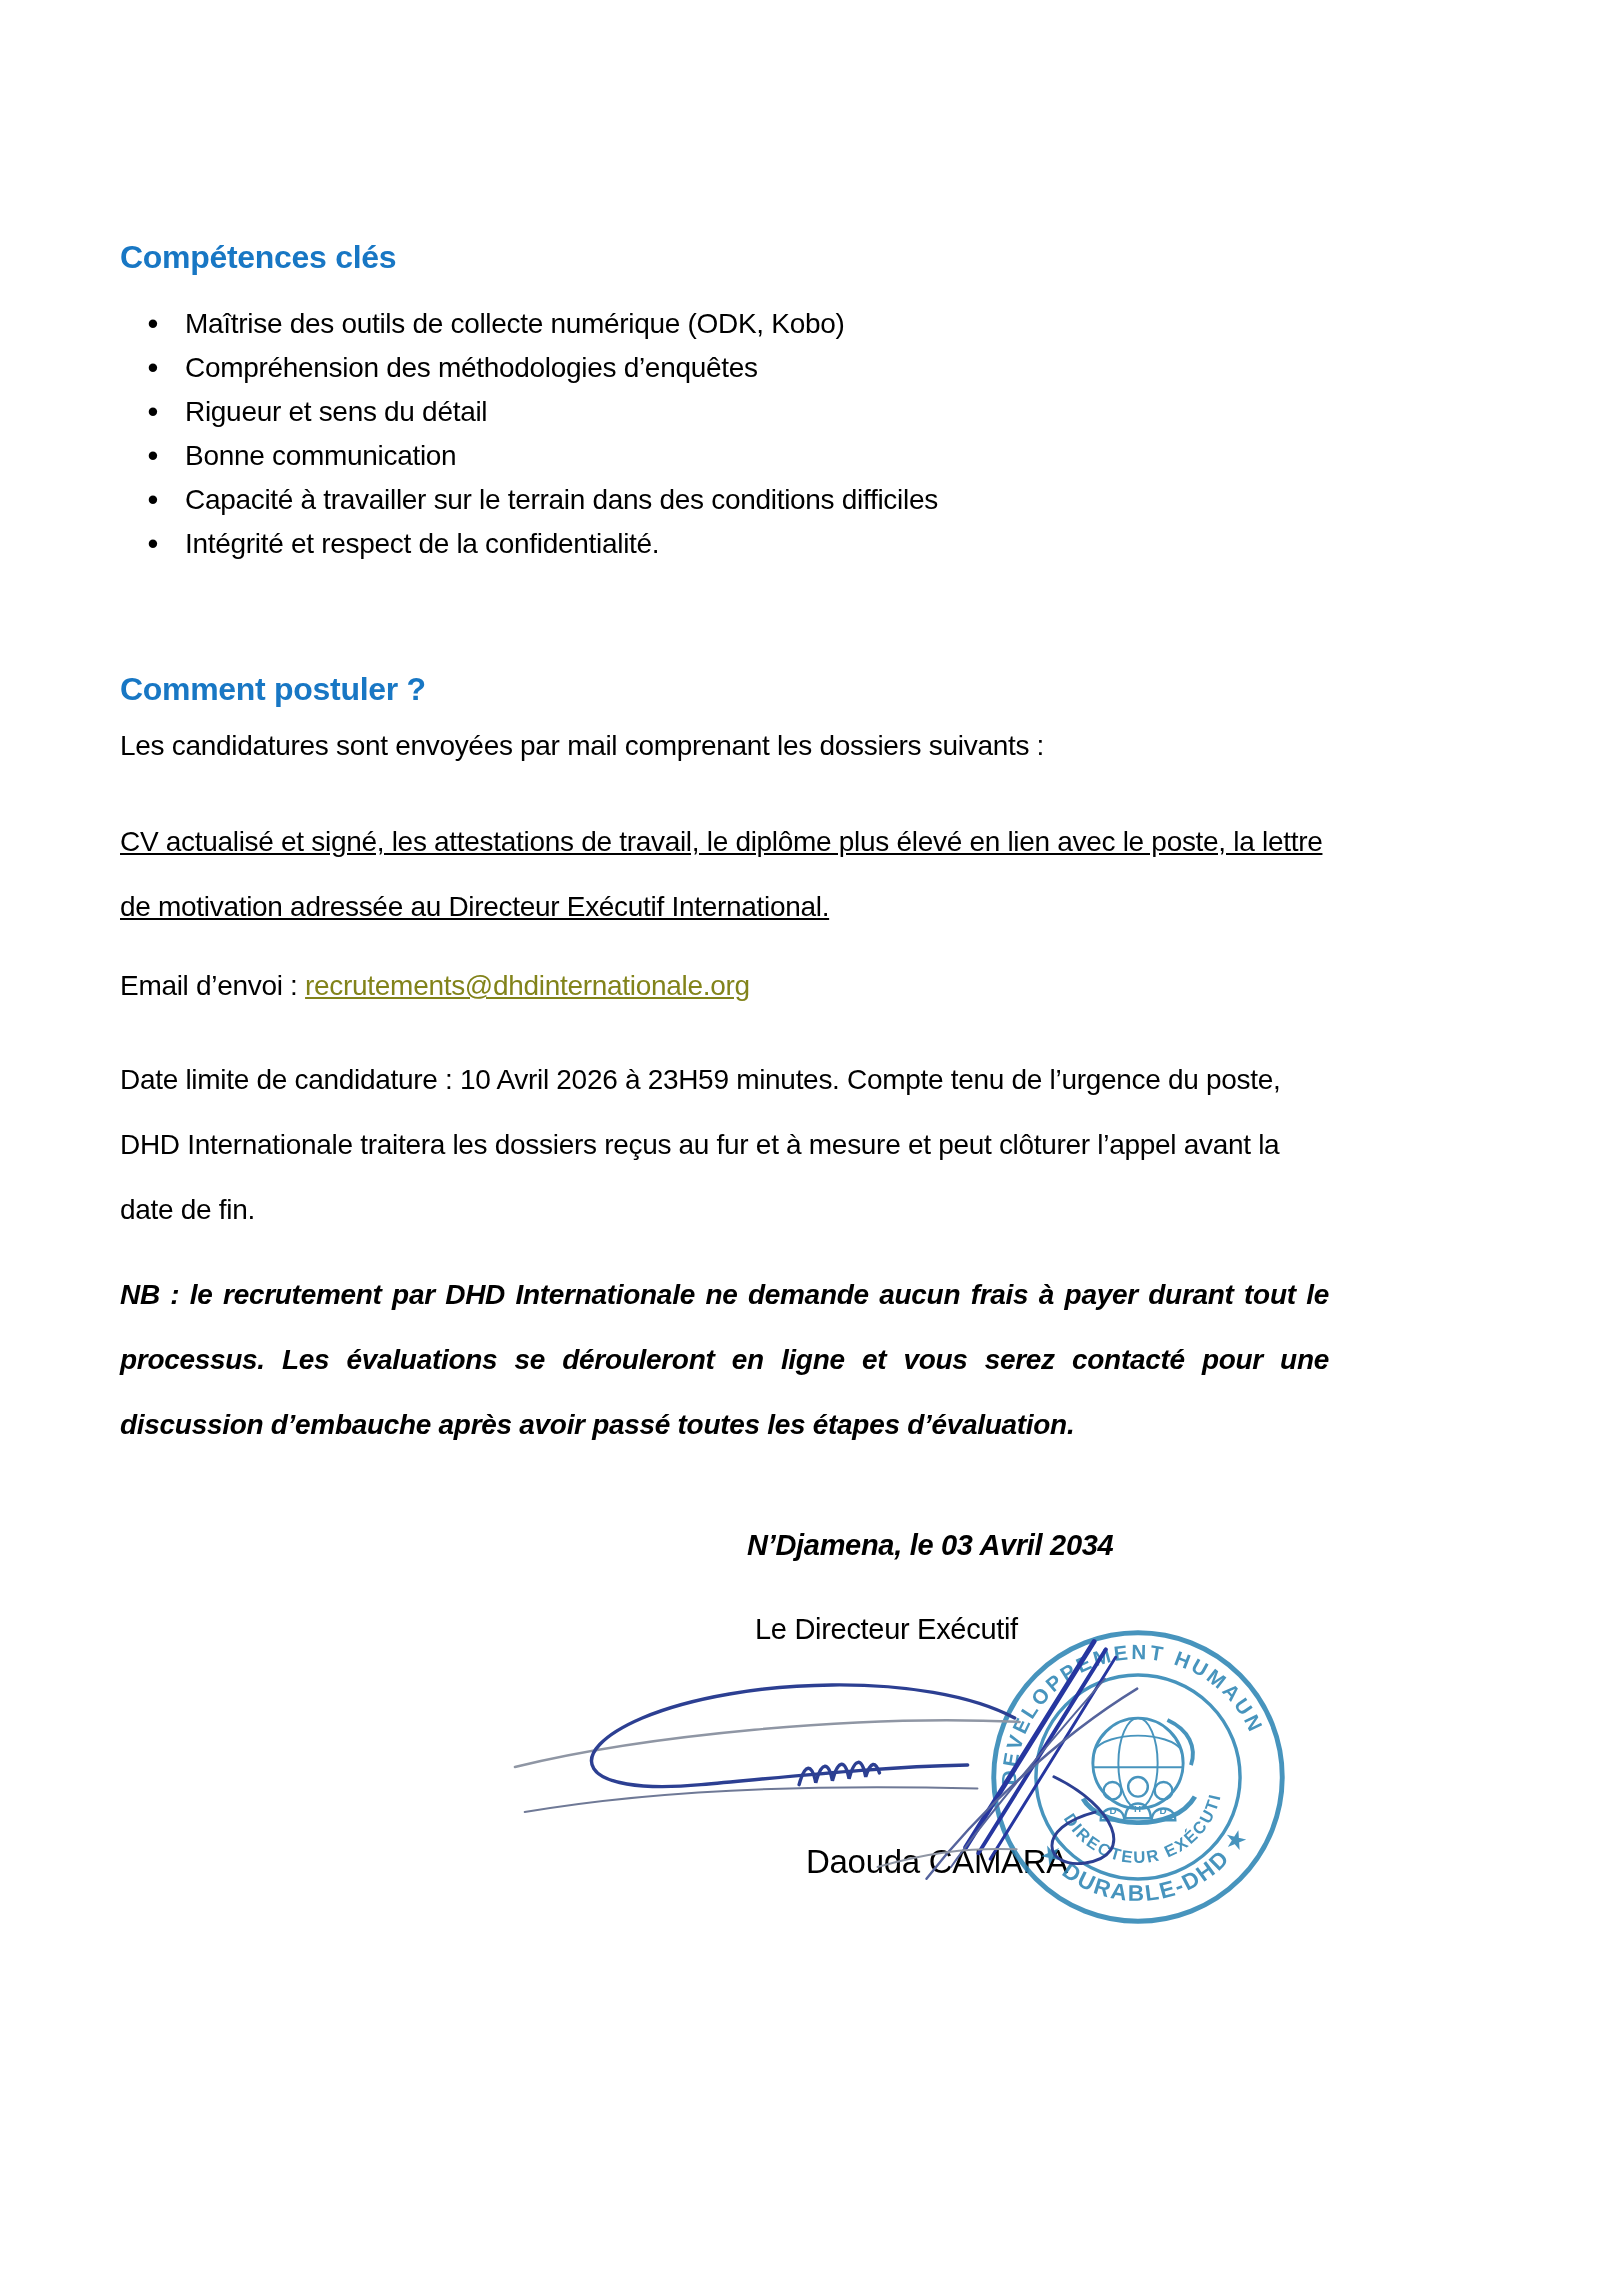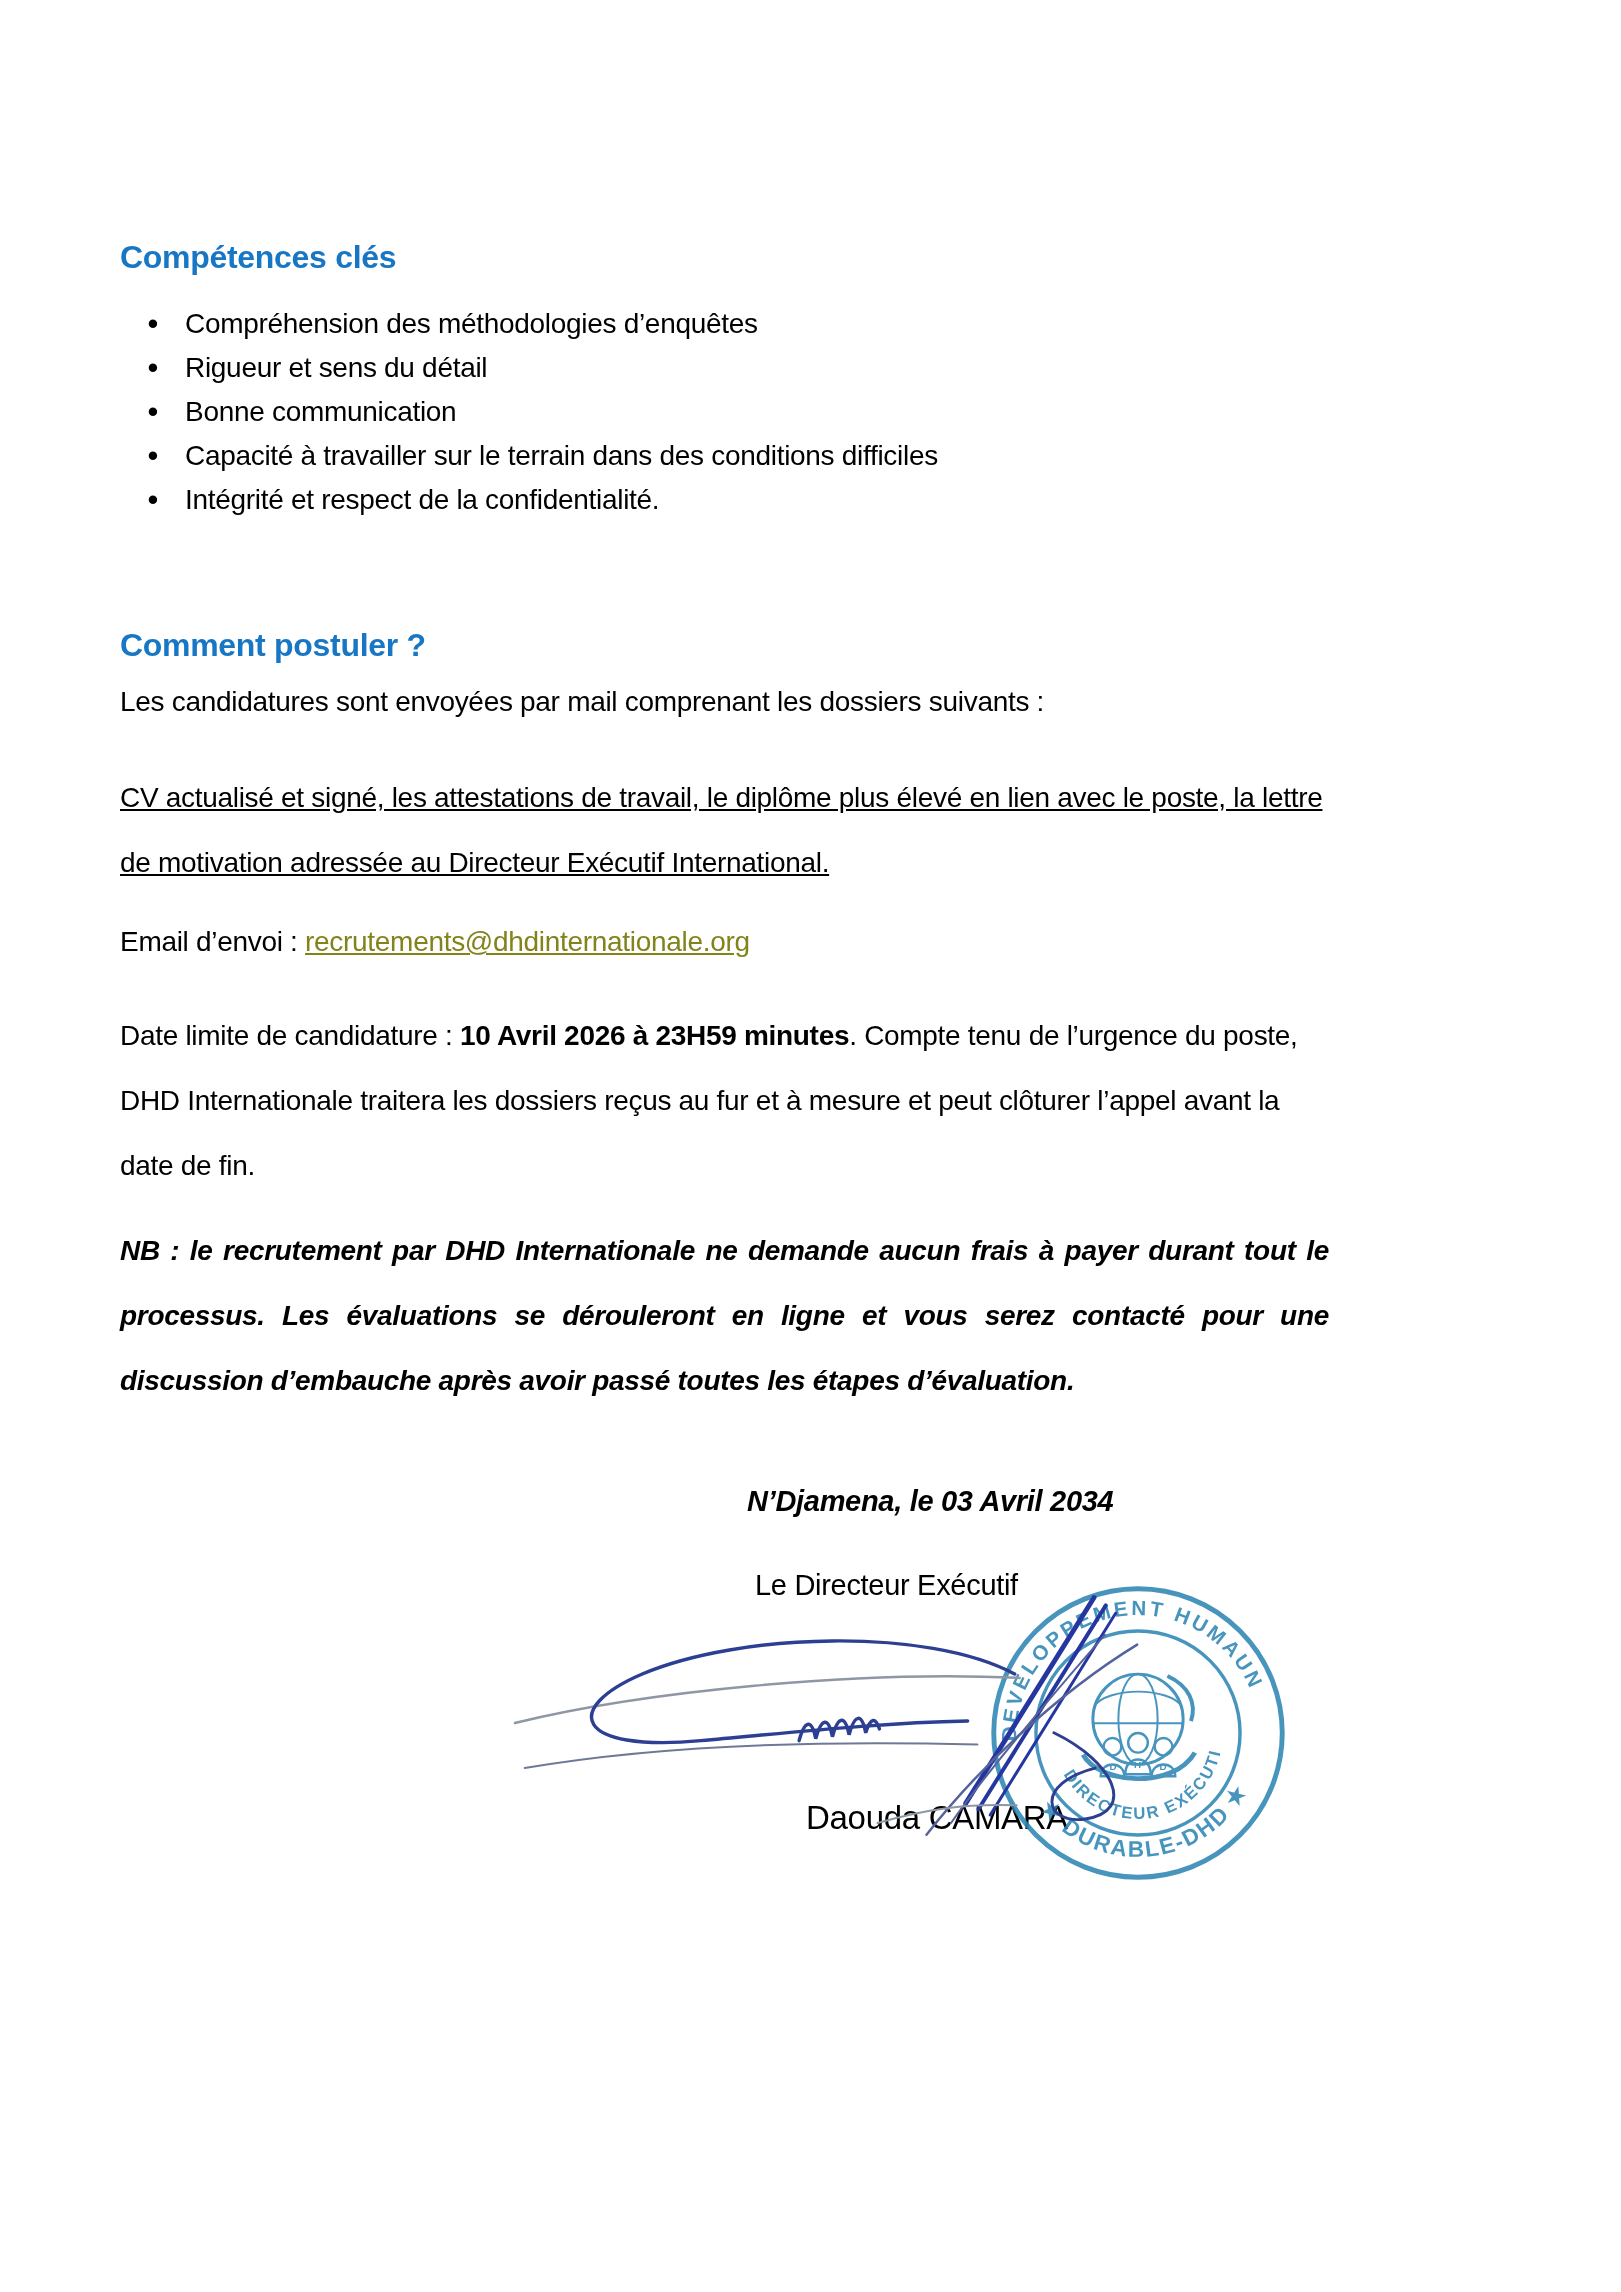--- a/index.html
+++ b/index.html
@@ -53,21 +53,21 @@
   p.intro{margin-top:7.8px;}
   p.dossier{margin-top:31px;text-decoration:underline;}
   p.email-line{margin-top:14.7px;}
   p.deadline{margin-top:29px;}
   p.nb{
     margin-top:19.6px;
     font-weight:bold;
     font-style:italic;
     text-align:justify;
   }
-  .bold{font-weight:bold;}
+  .bold{font-weight:normal;}
   a.email-link{
     color:#82831a;
     text-decoration:underline;
     cursor:pointer;
   }
   p.place-date{
     margin:56px 0 0 627px;
     font-size:29px;
     line-height:65px;
     font-weight:bold;
@@ -113,20 +113,21 @@
 </style>
 </head>
 <body>
 
 <div class="page">
   <div class="content">
 
     <h1 class="sec">Compétences clés</h1>
 
     <ul class="bullets">
+      <li>Maîtrise des outils de collecte numérique (ODK, Kobo)</li>
       <li>Compréhension des méthodologies d’enquêtes</li>
       <li>Rigueur et sens du détail</li>
       <li>Bonne communication</li>
       <li>Capacité à travailler sur le terrain dans des conditions difficiles</li>
       <li>Intégrité et respect de la confidentialité.</li>
     </ul>
 
     <h1 class="sec postuler">Comment postuler ?</h1>
 
     <p class="body intro">Les candidatures sont envoyées par mail comprenant les dossiers suivants :</p>

